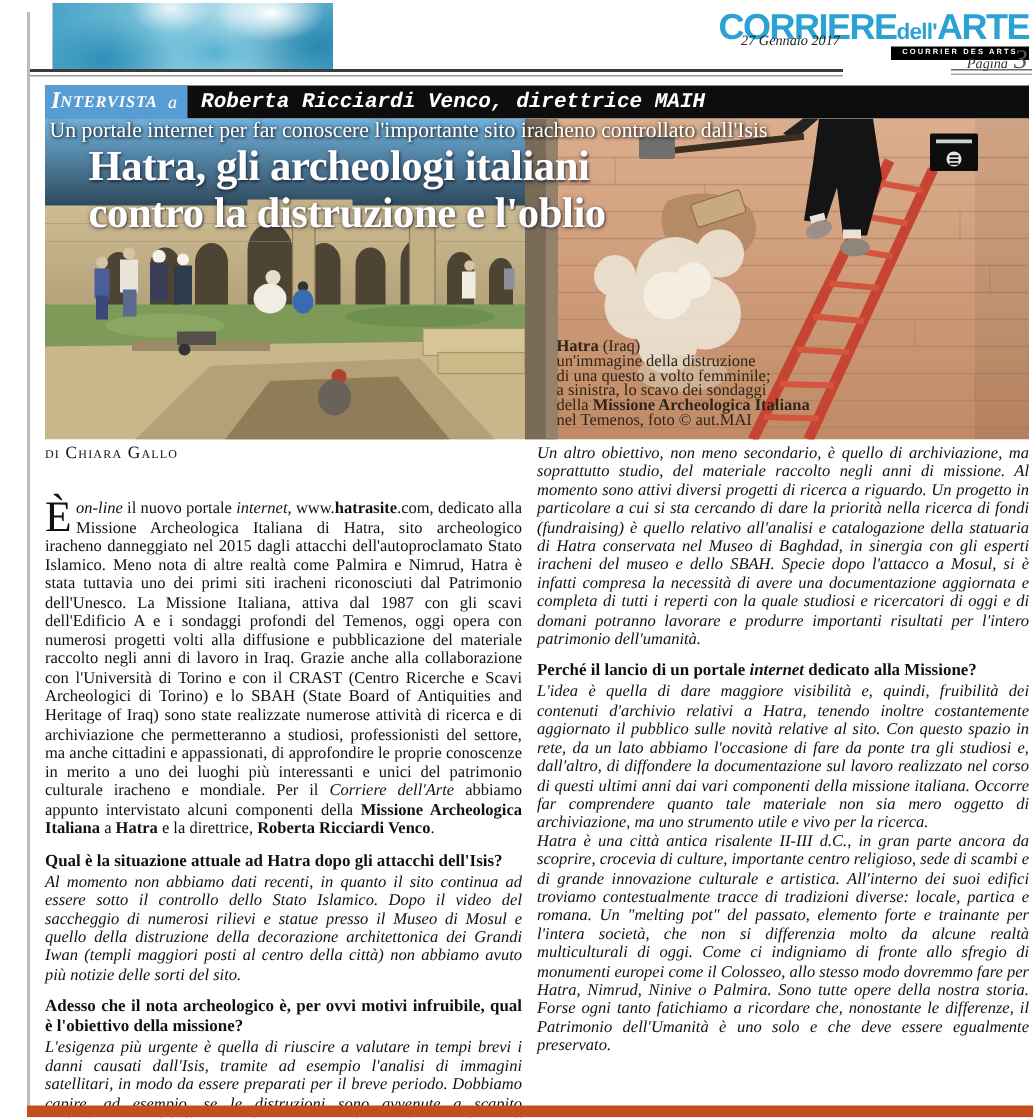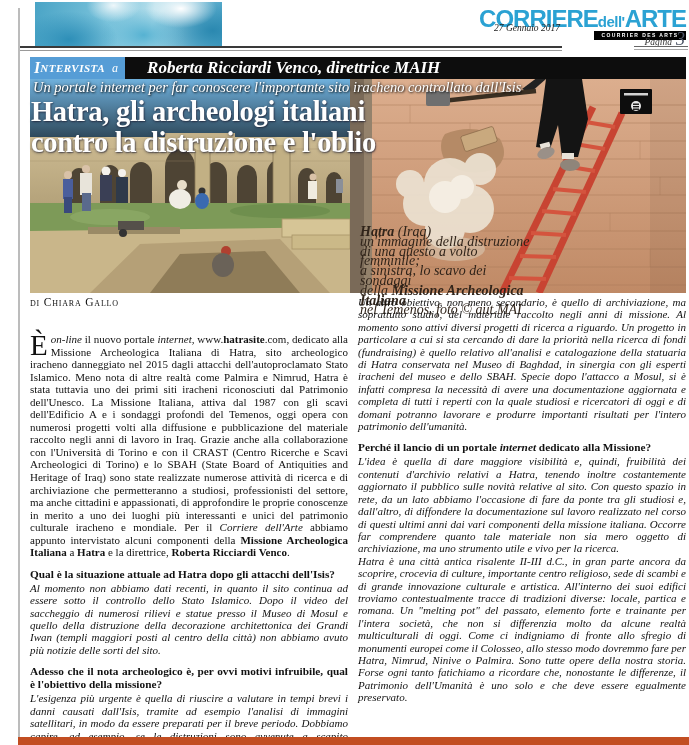--- a/index.html
+++ b/index.html
@@ -32,34 +32,34 @@
     border-top:1px solid #666;border-bottom:1px solid #aaa;}
 
   
   .kicker{position:absolute;top:57px;left:30px;width:656px;height:22px;background:#0d0d0d;
     display:flex;align-items:center;color:#fff;}
   .kicker-section{background:#569dd6;height:22px;display:flex;align-items:center;
     padding:0 7px 0 4px;font-style:italic;font-weight:bold;flex:0 0 auto;}
   .k-init{font-size:16px;line-height:22px;}
   .k-caps{font-size:11px;text-transform:uppercase;letter-spacing:0.5px;}
   .k-conn{font-size:12px;margin-left:7px;font-weight:normal;}
-  .kicker-name{font-style:italic;font-weight:bold;font-size:17px;padding-left:22px;}
+  .kicker-name{font-style:italic;font-weight:bold;font-size:14px;padding-left:9px;font-family:Liberation Mono, monospace;}
 
   
   .photos{position:absolute;top:79px;left:30px;width:656px;height:214px;display:flex;}
   .photo{height:214px;}
   .photo svg{display:block;width:100%;height:100%;}
-  .subtitle{position:absolute;top:0px;left:3px;width:650px;color:#fff;font-style:italic;
+  .subtitle{position:absolute;top:0px;left:3px;width:650px;color:#fff;
     font-size:14.5px;white-space:nowrap;
     text-shadow:0 0 3px rgba(0,0,0,.65),1px 1px 2px rgba(0,0,0,.7);}
   .headline{position:absolute;top:17px;left:1px;margin:0;color:#fff;font-weight:bold;
     font-size:28.5px;line-height:31px;letter-spacing:-0.3px;
-    text-shadow:0 1px 3px rgba(30,30,50,.55),1px 1px 1px rgba(30,30,50,.45);}
-  .caption{position:absolute;left:330px;top:148px;width:175px;font-style:italic;
-    font-size:14px;line-height:9.8px;color:#30241a;}
+    text-shadow:0 1px 3px rgba(30,30,50,.55),1px 1px 1px rgba(30,30,50,.45);padding-left:28px;}
+  .caption{position:absolute;left:341px;top:148px;width:175px;
+    font-size:11px;line-height:9.8px;color:#30241a;}
   .caption b{font-weight:bold;}
 
   
   .columns{position:absolute;top:296px;left:30px;width:656px;display:flex;gap:10px;}
   .col-left{width:318px;flex:0 0 auto;}
   .col-right{width:328px;flex:0 0 auto;}
   .byline{font-variant-caps:small-caps;font-size:11.5px;letter-spacing:0.8px;margin-bottom:25px;}
   .para{font-size:11px;line-height:12.55px;text-align:justify;hyphens:auto;}
   .dropcap{float:left;font-size:29px;line-height:23px;padding:1px 3px 0 0;}
   .question{font-weight:bold;font-size:11.3px;line-height:13px;text-align:justify;

